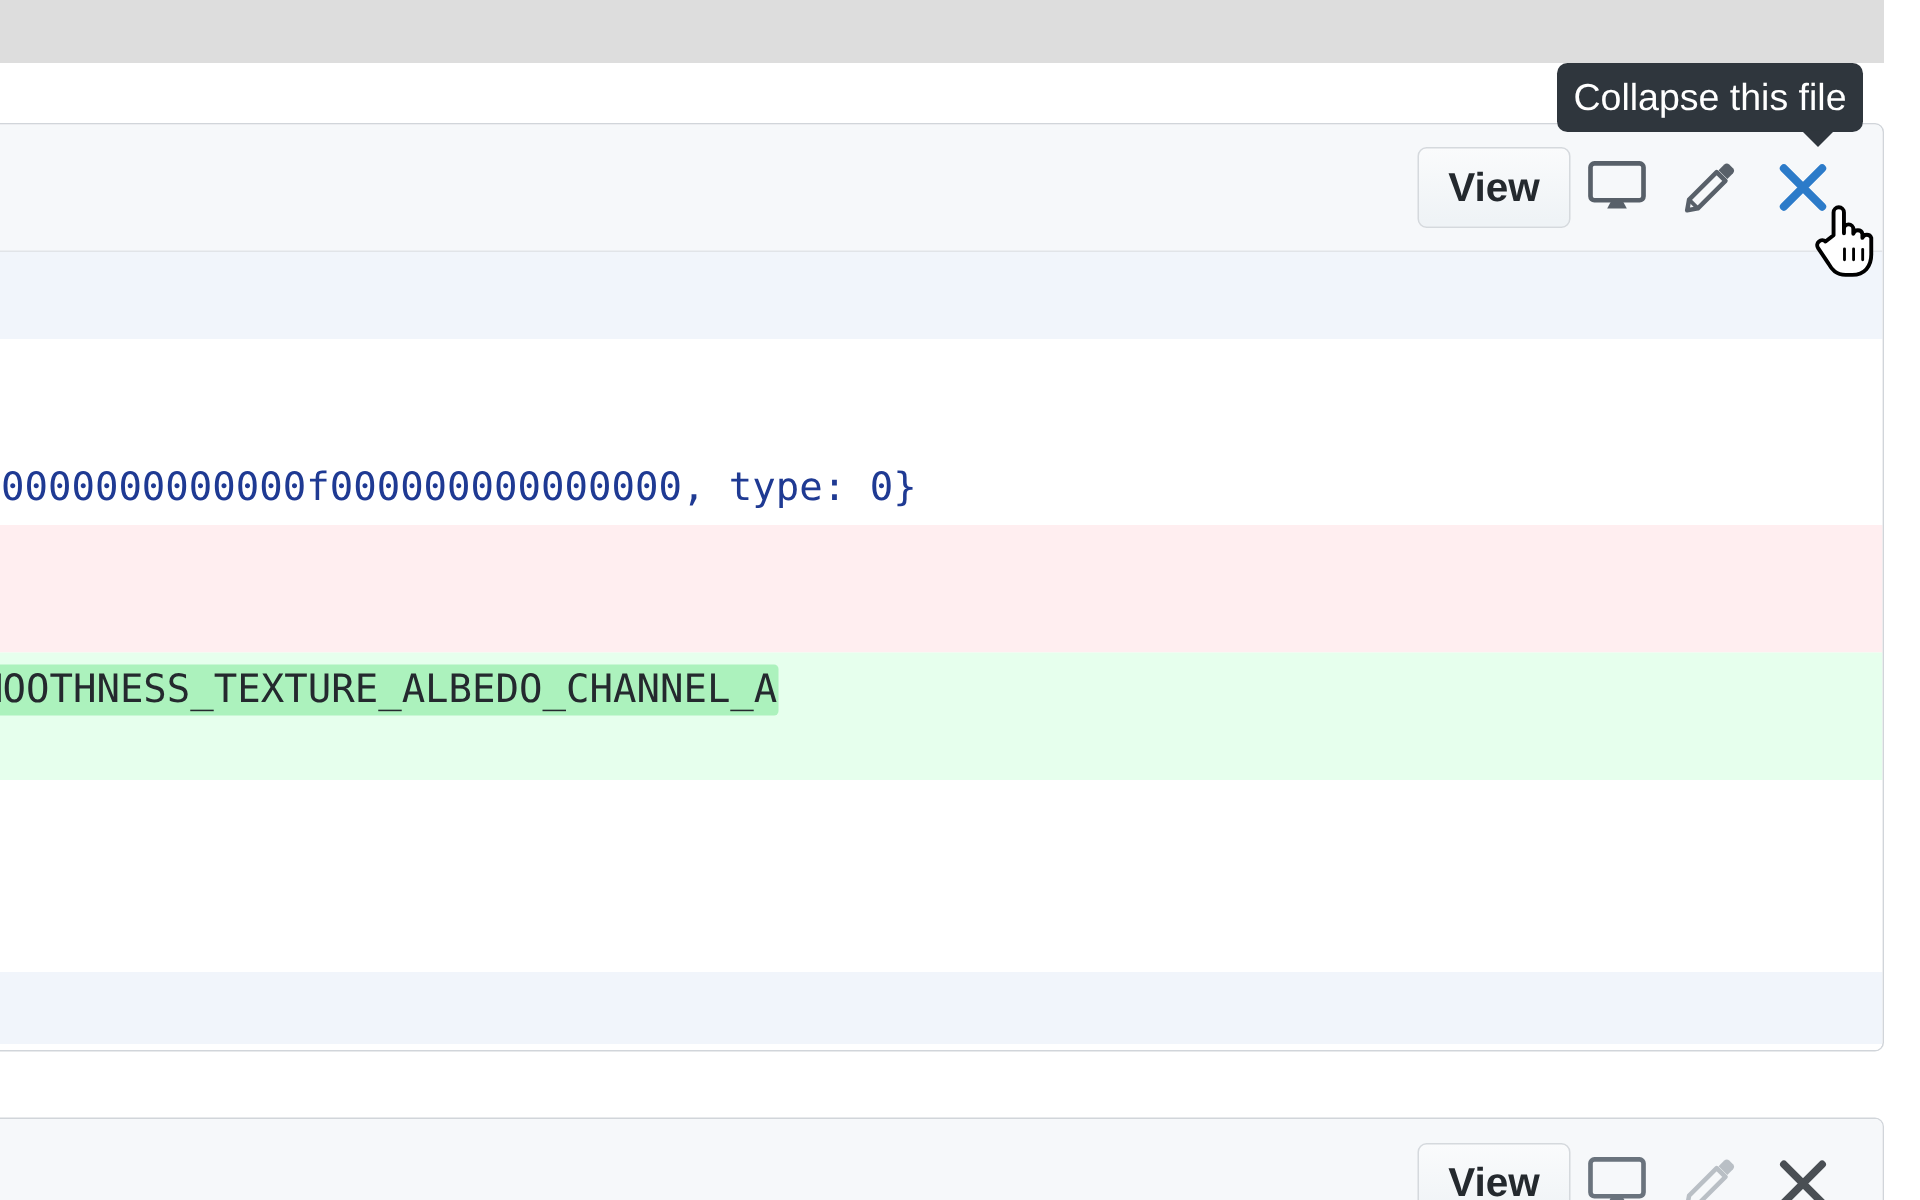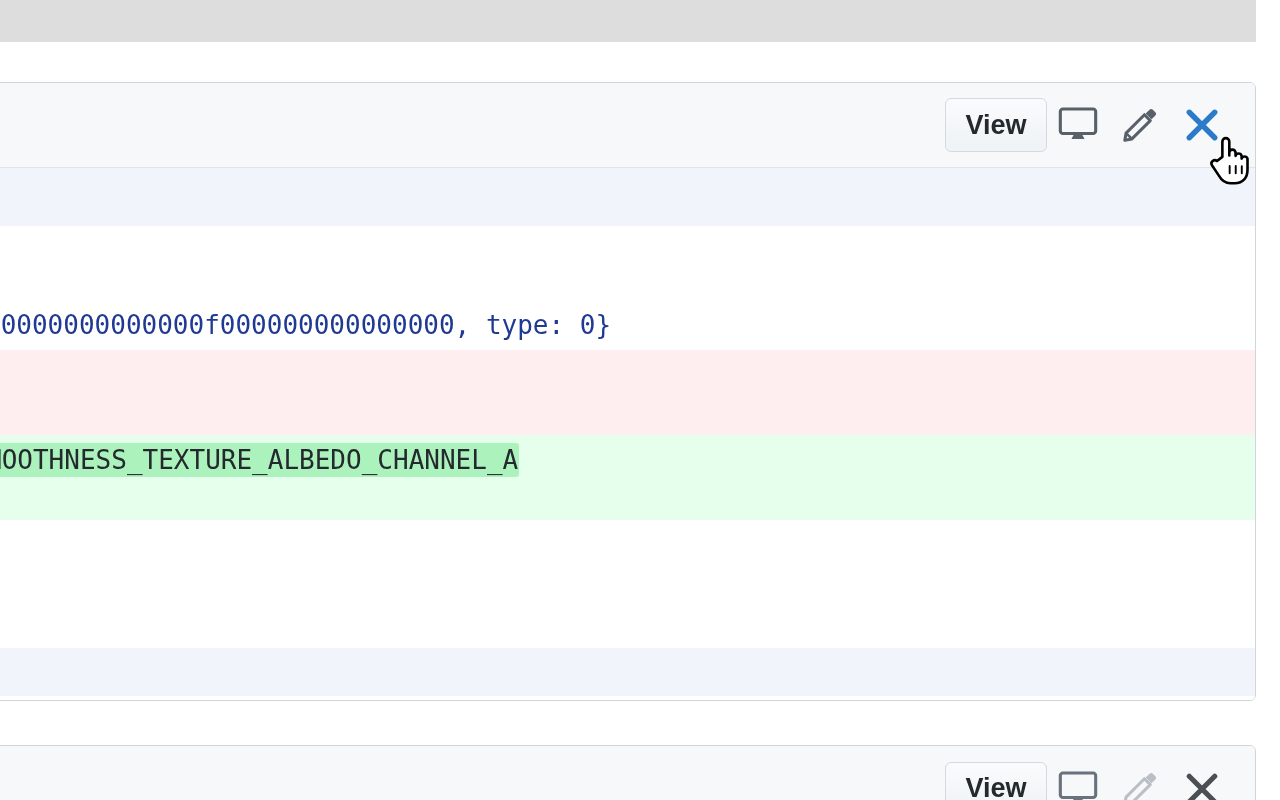--- a/index.html
+++ b/index.html
@@ -206,20 +206,23 @@
 
       <span class="icon-btn">
         <svg width="36" height="36" viewBox="0 0 24 24">
           <path d="M3.5 3.5 L20.5 20.5 M20.5 3.5 L3.5 20.5" stroke="#4a4f54" stroke-width="3.4" stroke-linecap="round"></path>
         </svg>
       </span>
 
     </div>
   </div>
 
+  <div class="tooltip">
+    <span>Collapse this file</span>
+  </div>
 
   <div class="cursor">
     <svg width="46" height="52" viewBox="0 0 26 30">
       <path d="M8.6 13.2 V4.4 a2.0 2.0 0 0 1 4.0 0 V12.4
                V10.8 a1.8 1.8 0 0 1 3.6 0 V12.6
                a1.8 1.8 0 0 1 3.5 0 V14.2
                a1.8 1.8 0 0 1 3.4 0 V20.6
                c0 4.6 -2.6 7.8 -7.3 7.8
                h-2.6 c-3.6 0 -5.2 -1.9 -6.6 -4.4
                L2.6 18.0 a1.9 1.9 0 0 1 2.9 -2.4 Z" fill="#ffffff" stroke="#000000" stroke-width="1.5" stroke-linejoin="round"></path>

